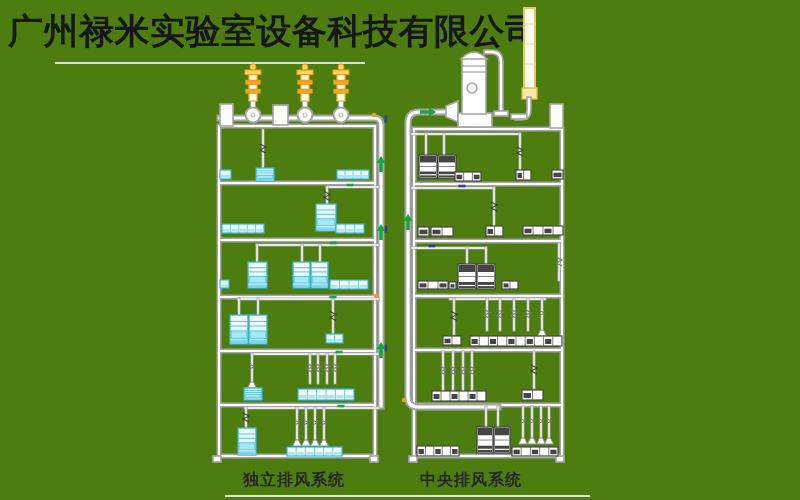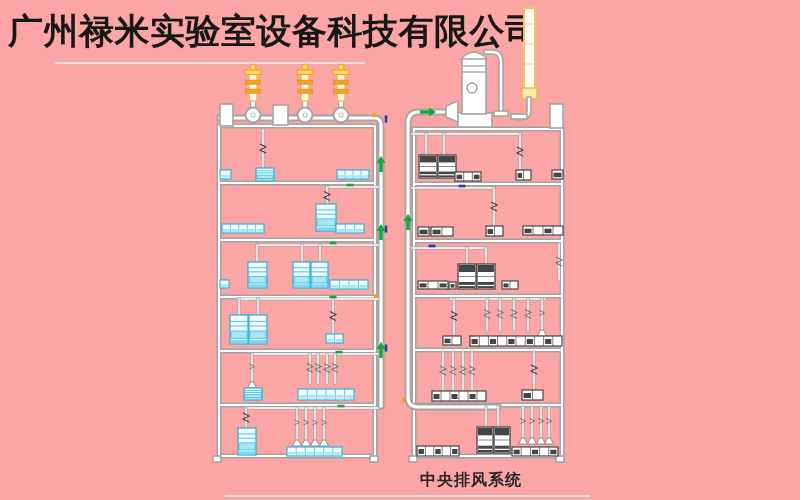--- a/index.html
+++ b/index.html
@@ -1,16 +1,16 @@
 <!DOCTYPE html>
 <html><head>
 <meta charset="utf-8">
 <style>
   html,body{margin:0;padding:0;background:#ffffff;}
-  #stage{position:relative;width:800px;height:500px;background:#fca5a5;overflow:hidden;
+  #stage{position:relative;width:800px;height:500px;background:#4d7c0f;overflow:hidden;
          font-family:"Liberation Sans","DejaVu Sans",sans-serif;}
   #title{position:absolute;left:8px;top:8px;width:520px;font-size:35px;font-weight:700;
          color:#171717;letter-spacing:0.5px;white-space:nowrap;}
   #title-underline{position:absolute;left:55px;top:62px;width:310px;height:2px;background:#dcdcdc;}
   #bottom-rule{position:absolute;left:225px;top:495px;width:365px;height:2px;background:#e2e2e2;}
   .sys-label{position:absolute;top:470px;width:150px;text-align:center;font-size:16px;
              font-weight:700;color:#262626;letter-spacing:1px;}
   #label-left{left:219px;}
   #label-right{left:396px;}
   #diagram{position:absolute;left:0;top:0;width:800px;height:500px;}
@@ -677,15 +677,16 @@
           </g>
           <polygon points="436,112 429,107.5 429,110.2 420,110.2 420,113.8 429,113.8 429,116.5" fill="#17a53c"></polygon>
           <polygon points="408,214 412.5,221 409.8,221 409.8,230 406.2,230 406.2,221 403.5,221" fill="#17a53c"></polygon>
           <rect x="428.5" y="244.7" width="7" height="2.6" fill="#2b3f9e"></rect>
           <circle cx="404" cy="400" r="2.2" fill="#f59a23"></circle>
           <rect x="458.5" y="184.7" width="7" height="2.6" fill="#2b3f9e"></rect>
         </g>
     </g>
   </svg>
 
+  <div class="sys-label" id="label-left">独立排风系统</div>
   <div class="sys-label" id="label-right">中央排风系统</div>
   <div id="bottom-rule"></div>
 </div>
 
 </body></html>

